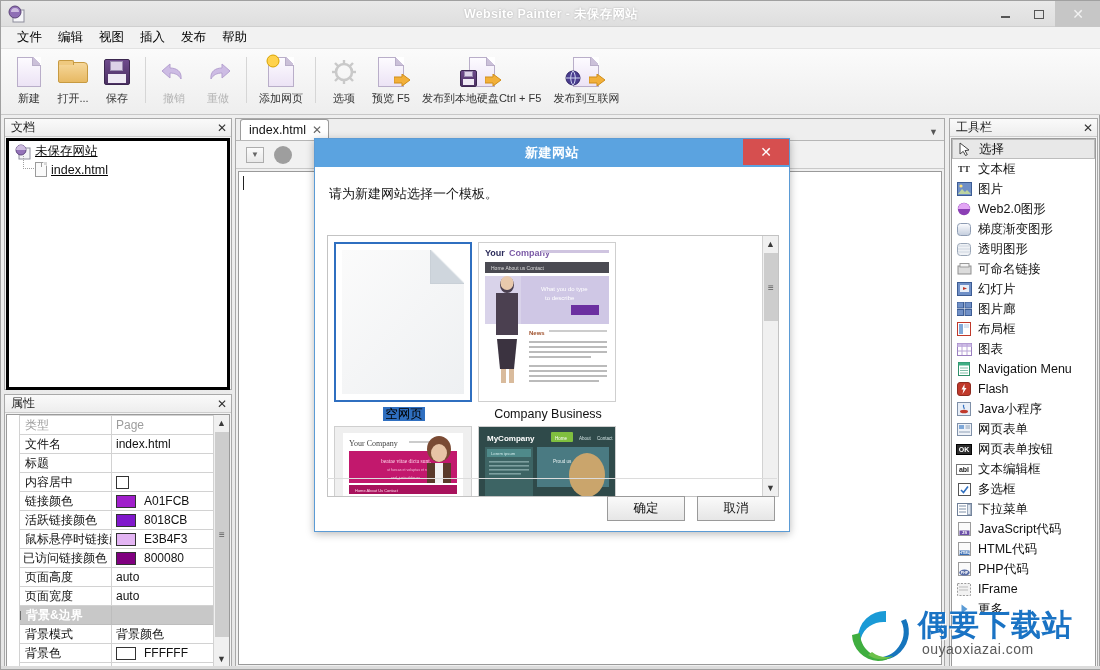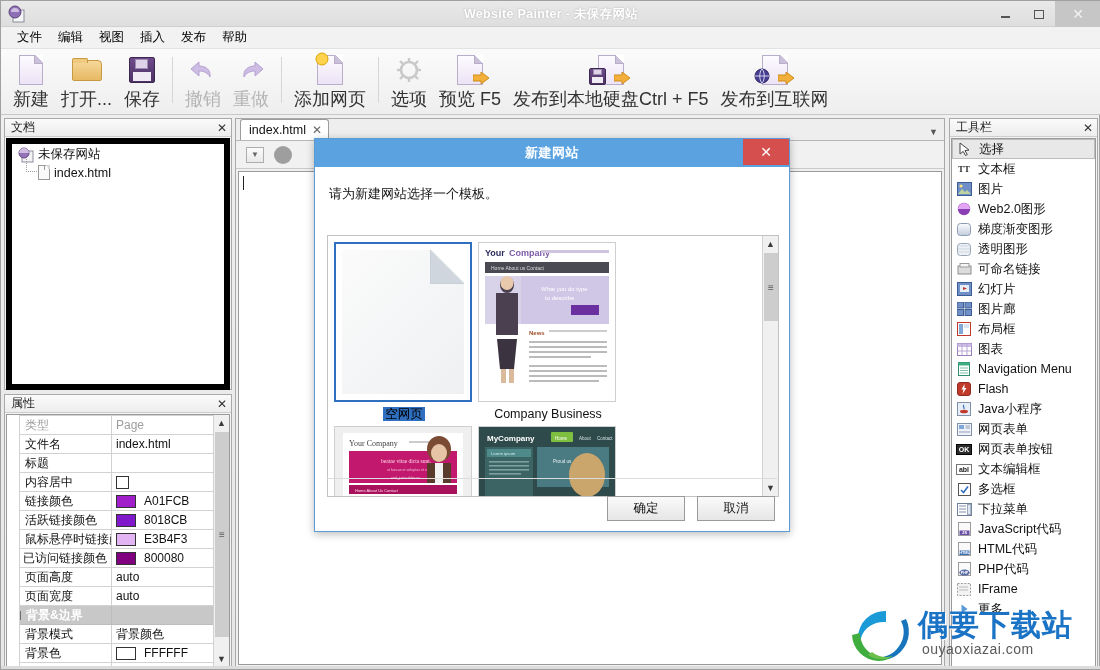--- a/index.html
+++ b/index.html
@@ -57,21 +57,21 @@
     position: absolute; left: 0; top: 48px; width: 1100px; height: 66px;
     background: linear-gradient(#fbfbfb, #eeeeee);
     border-bottom: 1px solid #c8c8c8;
     display: flex; align-items: flex-start; padding: 4px 4px 0 6px;
   }
   .tbtn {
     display: flex; flex-direction: column; align-items: center; justify-content: flex-start;
     height: 58px; padding: 2px 6px 0 6px; min-width: 44px;
   }
   .tbtn .ico { height: 34px; display: flex; align-items: center; justify-content: center; }
-  .tbtn .lbl { font-size: 18px; color: #333; margin-top: 2px; white-space: nowrap; }
+  .tbtn .lbl { font-size: 11px; color: #333; margin-top: 2px; white-space: nowrap; }
   .tbtn.dim .lbl { color: #b4b4b4; }
   .tsep { width: 1px; height: 46px; background: #d6d6d6; margin: 4px 6px 0 6px; }
 
   
   .doc-ico { position: relative; width: 24px; height: 30px; }
   .doc-ico .page {
     position: absolute; left: 0; top: 0; width: 24px; height: 30px;
     background: linear-gradient(#fdfbff, #ece3f5);
     border: 1px solid #b9aec9;
   }
@@ -112,21 +112,21 @@
     height: 18px; background: linear-gradient(#fafafa, #ededed);
     border-bottom: 1px solid #cdcdcd;
     display: flex; align-items: center; justify-content: space-between;
     padding: 0 4px 0 6px;
   }
   .panel-head .ttl { font-size: 12px; color: #222; }
   .panel-head .x { font-size: 12px; color: #333; font-weight: bold; cursor: pointer; line-height: 1; }
   .panel-body { background: #ffffff; }
 
   #docpanel { left: 3px; top: 117px; width: 228px; height: 272px; }
-  #docpanel .panel-body { height: 252px; margin: 1px; border: 6px solid #000000; position: relative; }
+  #docpanel .panel-body { height: 252px; margin: 1px; border: 3px solid #000000; position: relative; text-decoration: underline; }
   .tree-row { display: flex; align-items: center; gap: 4px; padding: 2px 0 0 6px; font-size: 12.5px; color: #111; }
   .tree-row.child { padding-left: 26px; position: relative; }
   .tree-row.child:before {
     content: ""; position: absolute; left: 14px; top: -4px; width: 10px; height: 12px;
     border-left: 1px dotted #a0a0a0; border-bottom: 1px dotted #a0a0a0;
   }
   .mini-site { width: 16px; height: 16px; position: relative; }
   .mini-file { width: 12px; height: 15px; background: #fafafa; border: 1px solid #9b9b9b; position: relative; }
   .mini-file:after {
     content: ""; position: absolute; right: -1px; top: -1px; width: 5px; height: 5px;

